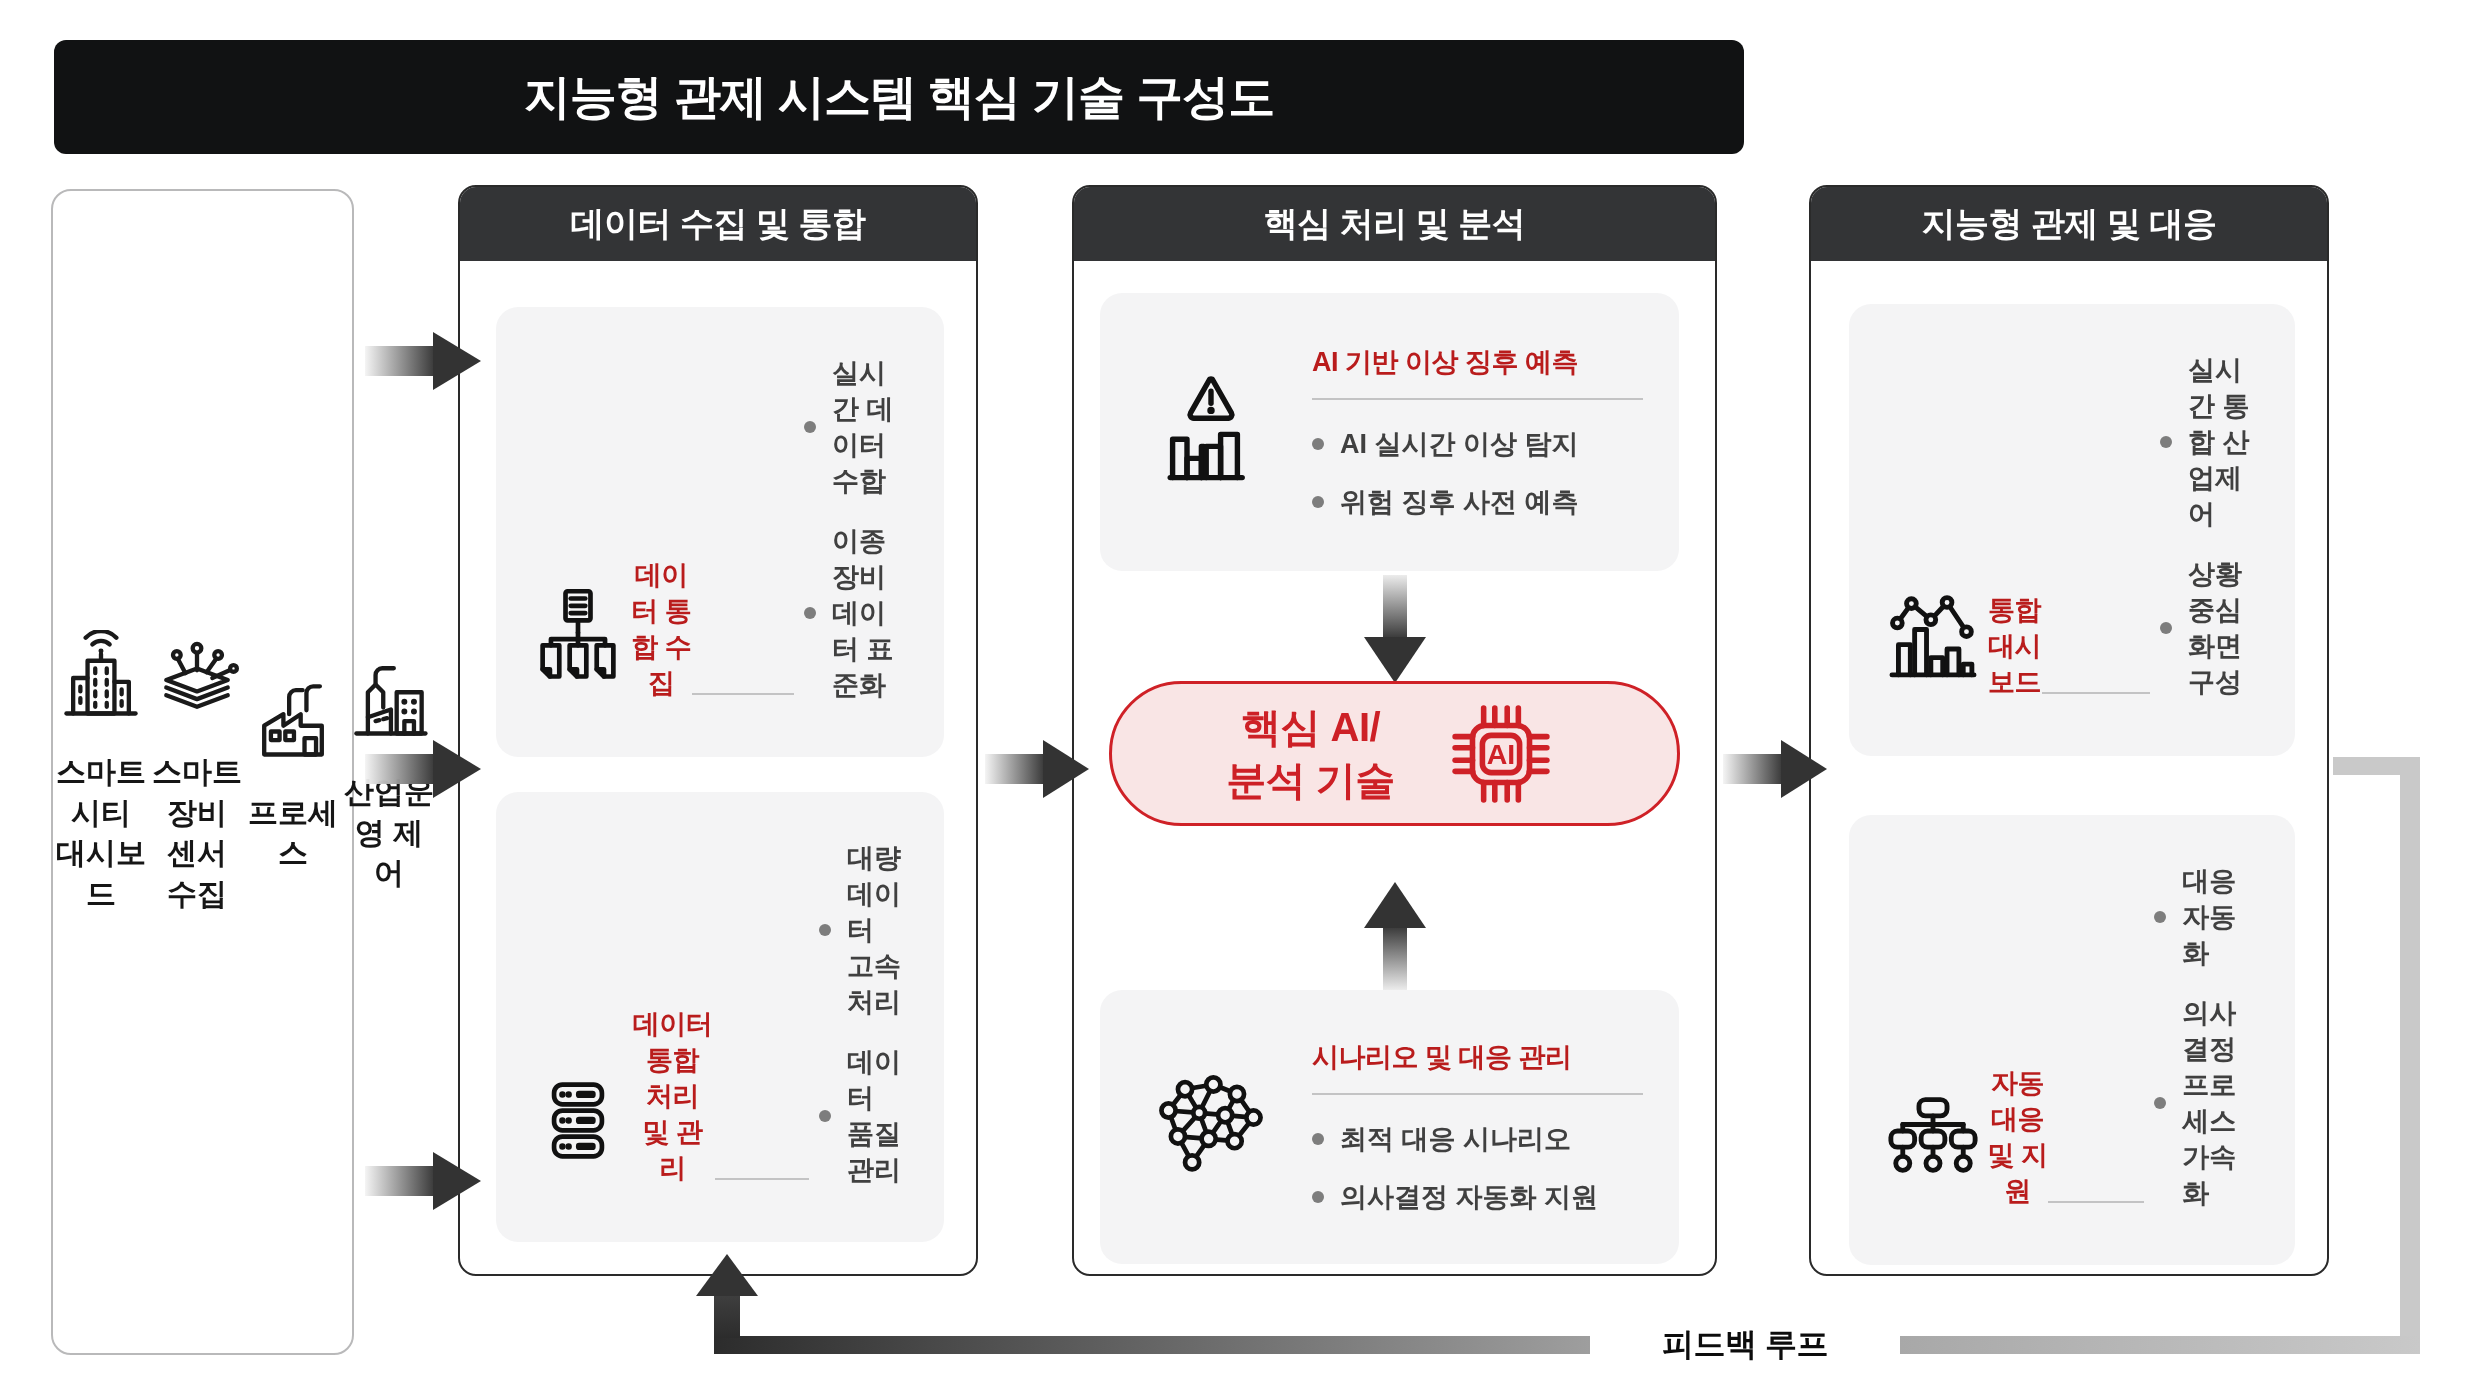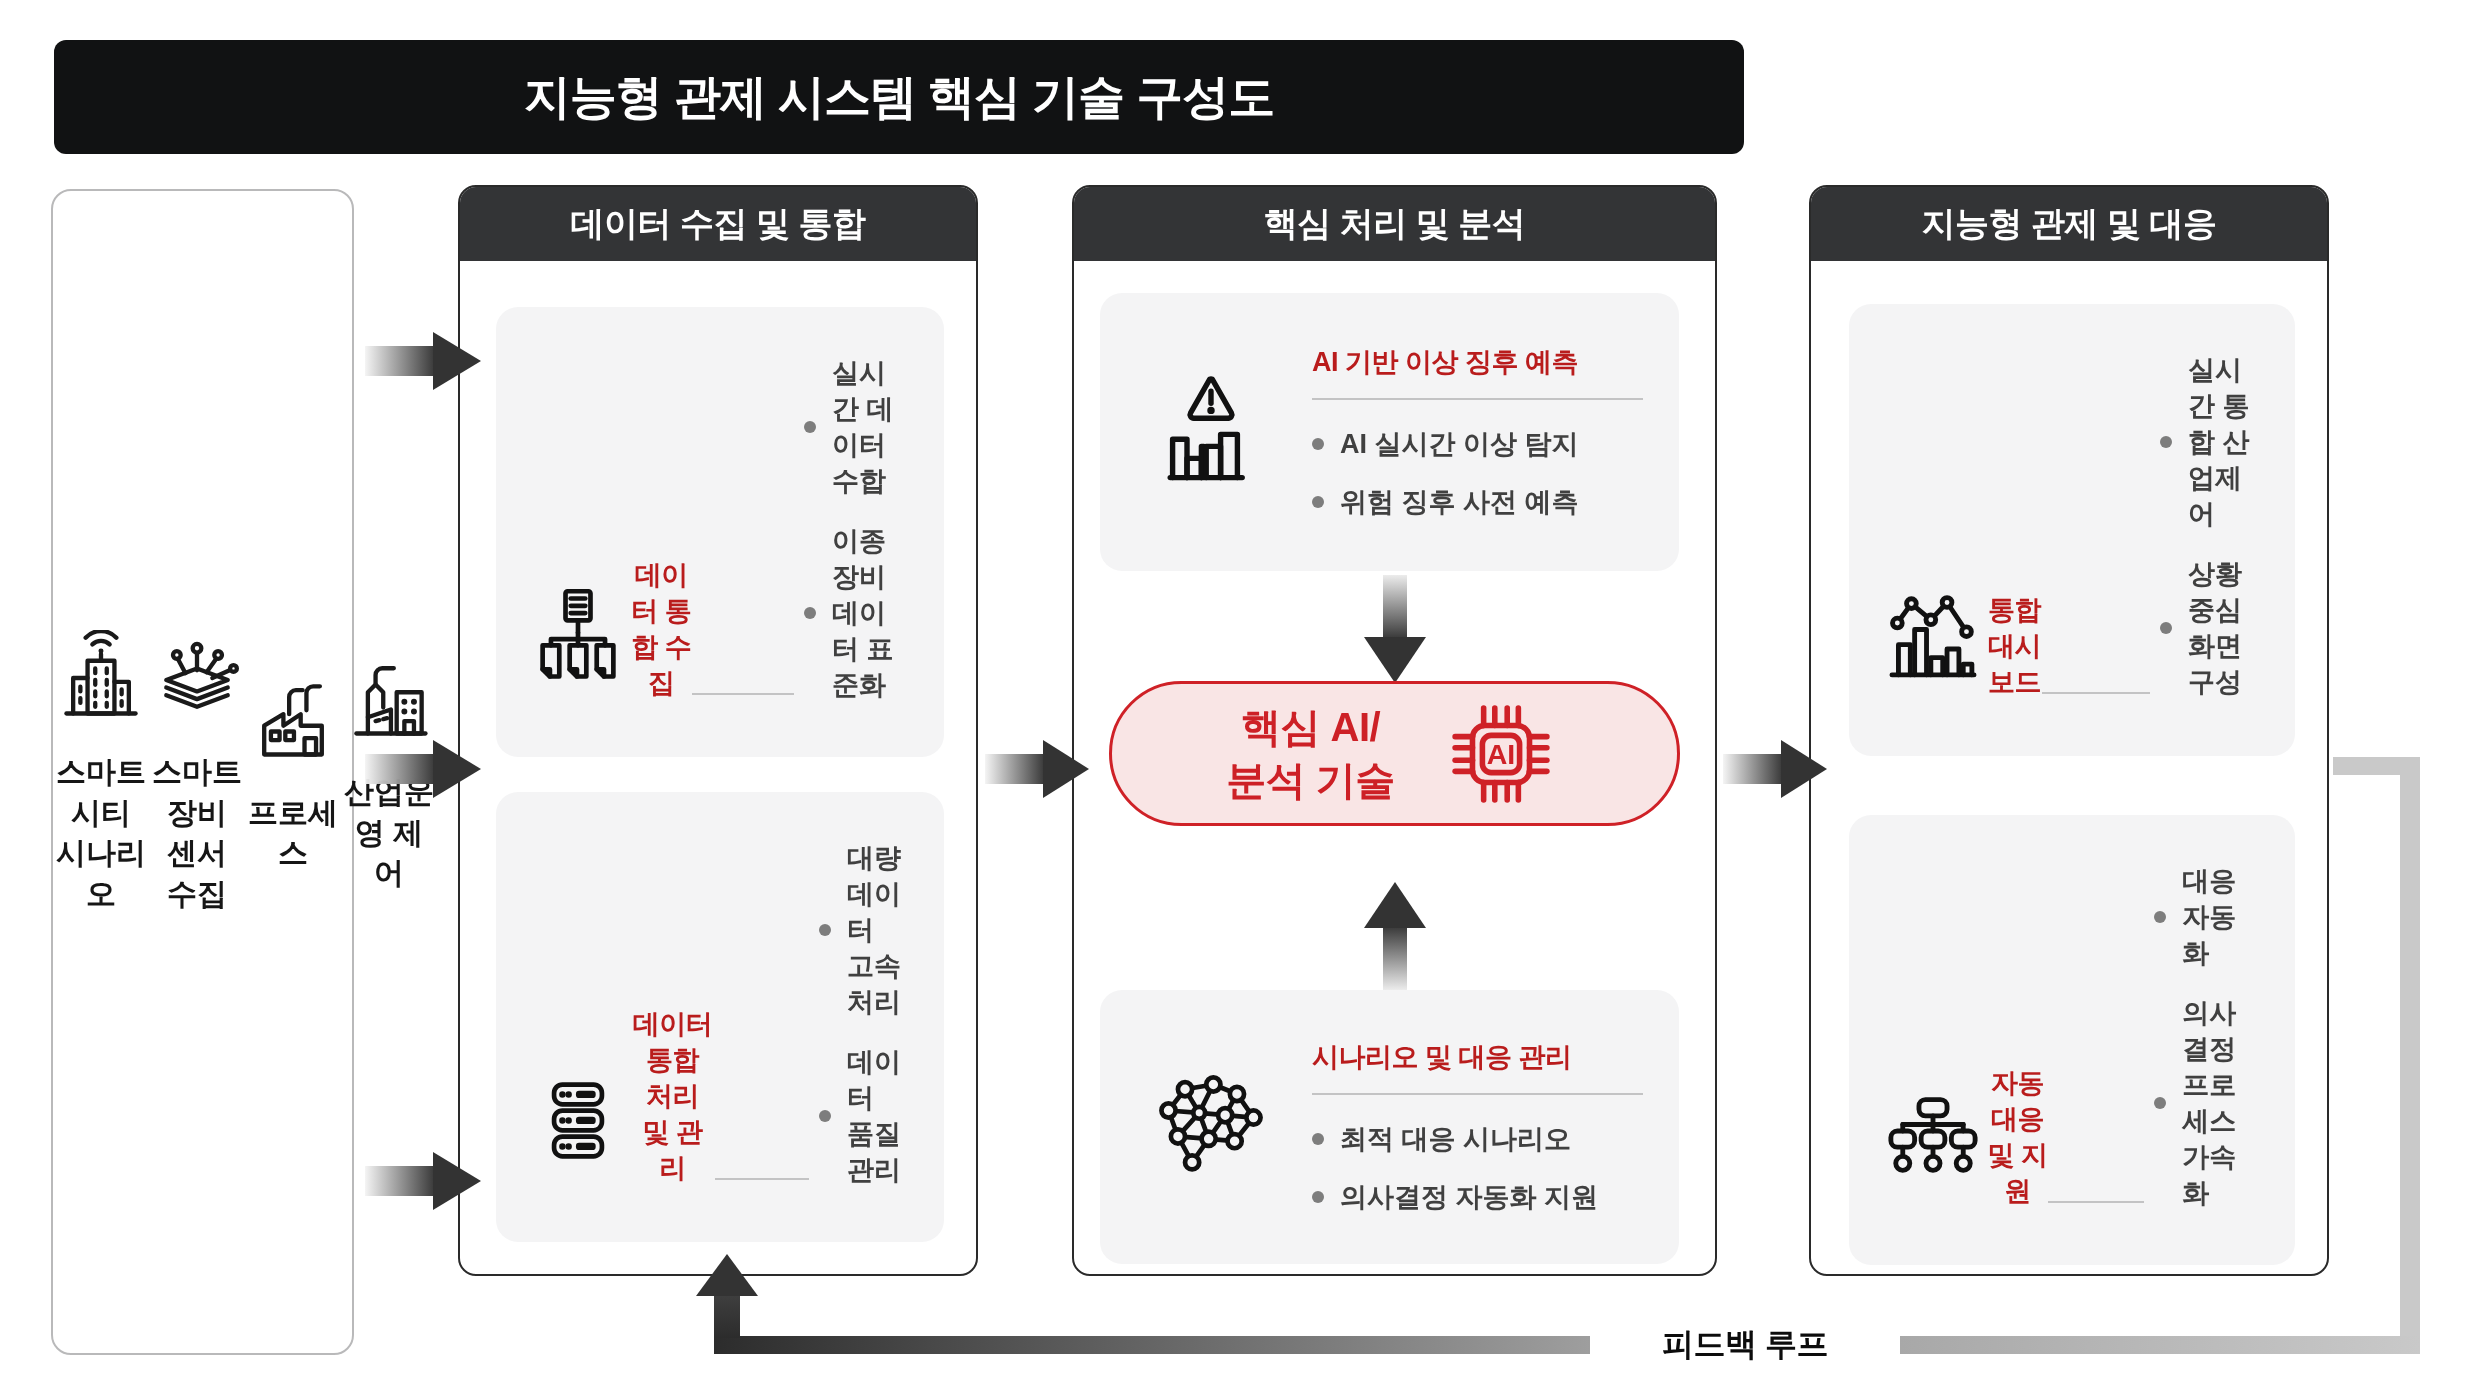--- a/index.html
+++ b/index.html
@@ -94,21 +94,21 @@
           <line x1="28.5" y1="59" x2="28.5" y2="80" stroke-dasharray="5 7"></line>
           <line x1="71.5" y1="62" x2="71.5" y2="80" stroke-dasharray="5 7"></line>
           <line x1="50" y1="32" x2="50" y2="25"></line>
           <circle cx="50" cy="22" r="2.6" fill="#1a1a1a" stroke="none"></circle>
           <path d="M41 15 a13 13 0 0 1 18 0"></path>
           <path d="M34 8 a22 22 0 0 1 32 0"></path>
         </svg>
       </span>
       <div class="src-label">
         <div>스마트 시티</div>
-        <div>시나리오</div>
+        <div>대시보드</div>
       </div>
     </div>
 
     <div class="src-item">
       <span>
         <svg width="96" height="96" viewBox="0 0 100 100" fill="none" stroke="#1a1a1a" stroke-width="4.5" stroke-linecap="round" stroke-linejoin="round">
           <polygon points="50,40 82,52 50,64 18,52"></polygon>
           <path d="M18 60 L50 72 L82 60"></path>
           <path d="M18 68 L50 80 L82 68"></path>
           <path d="M38 45 L30 30"></path>

